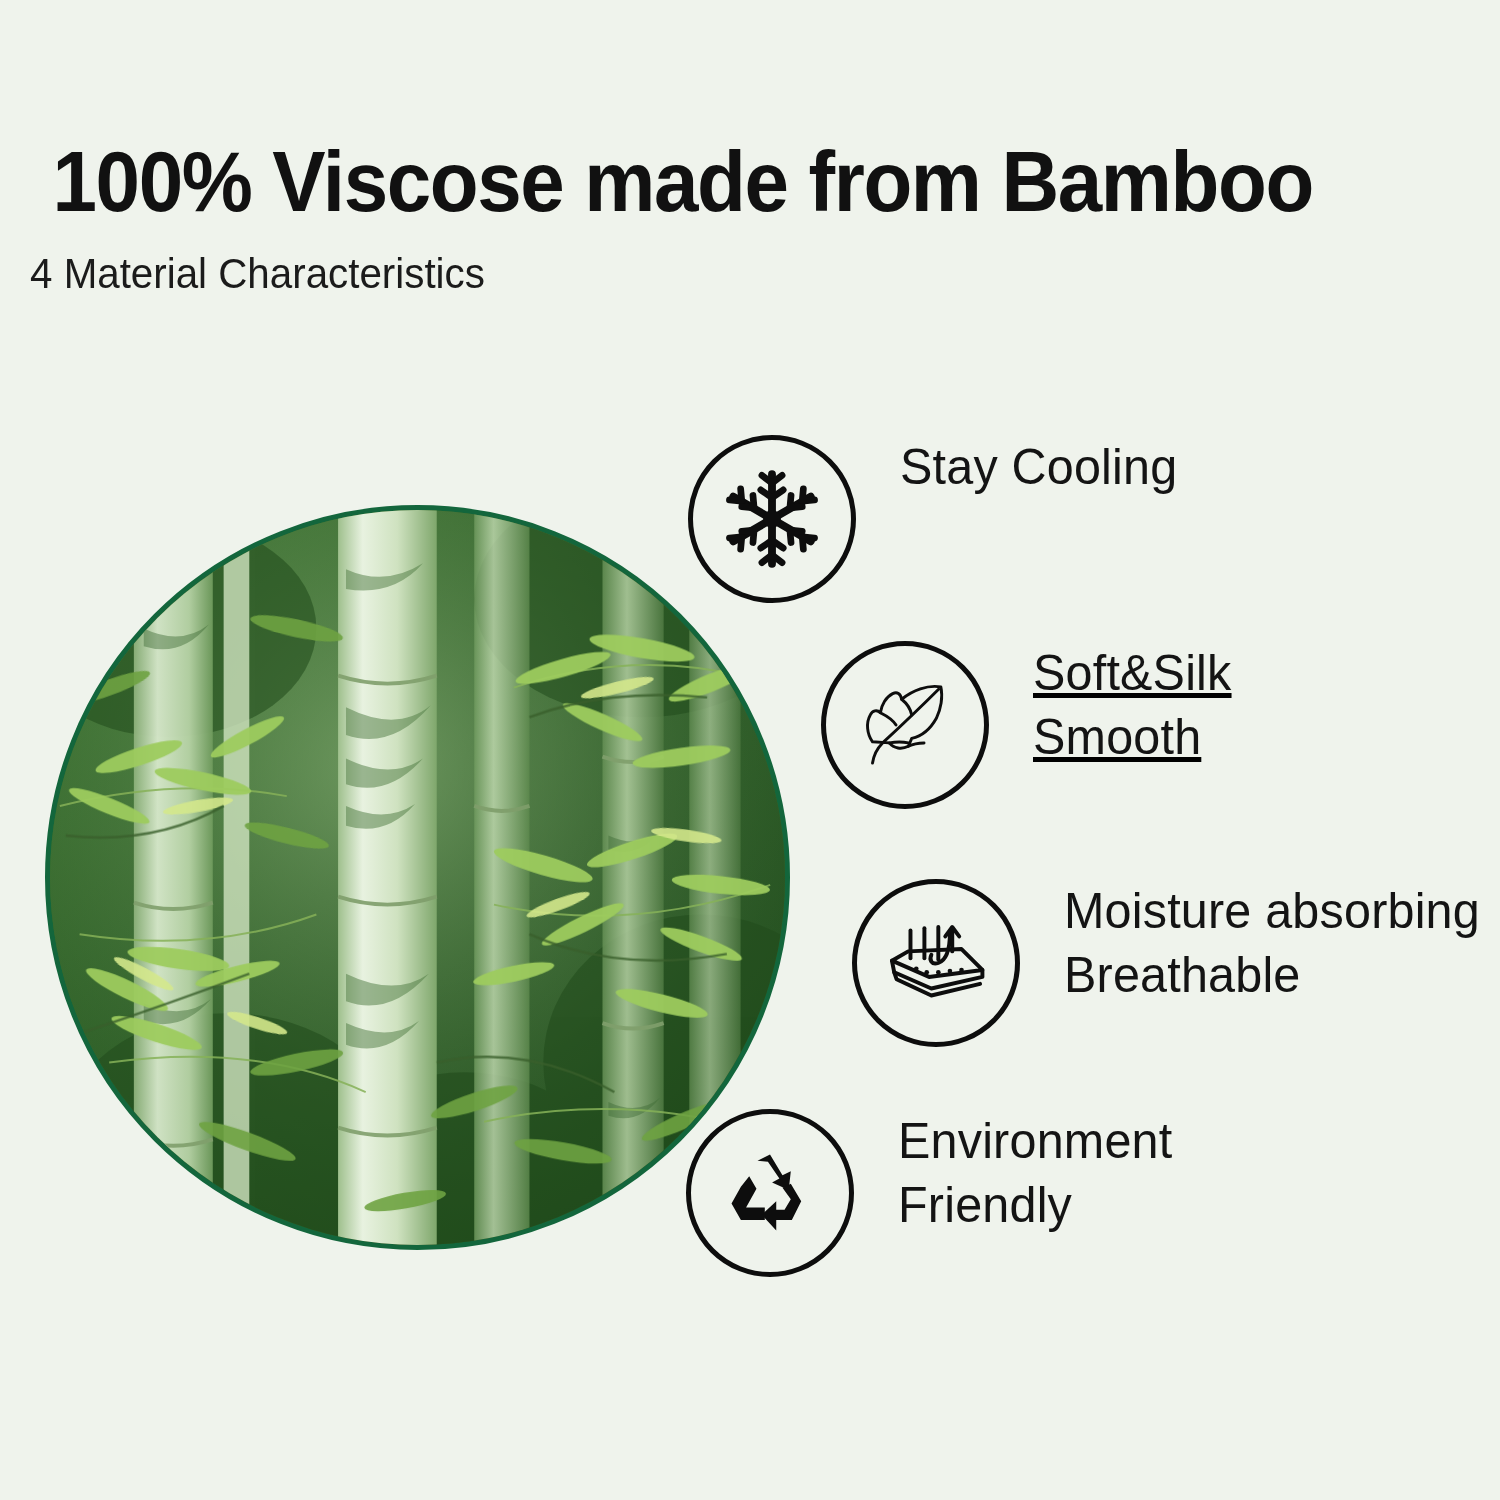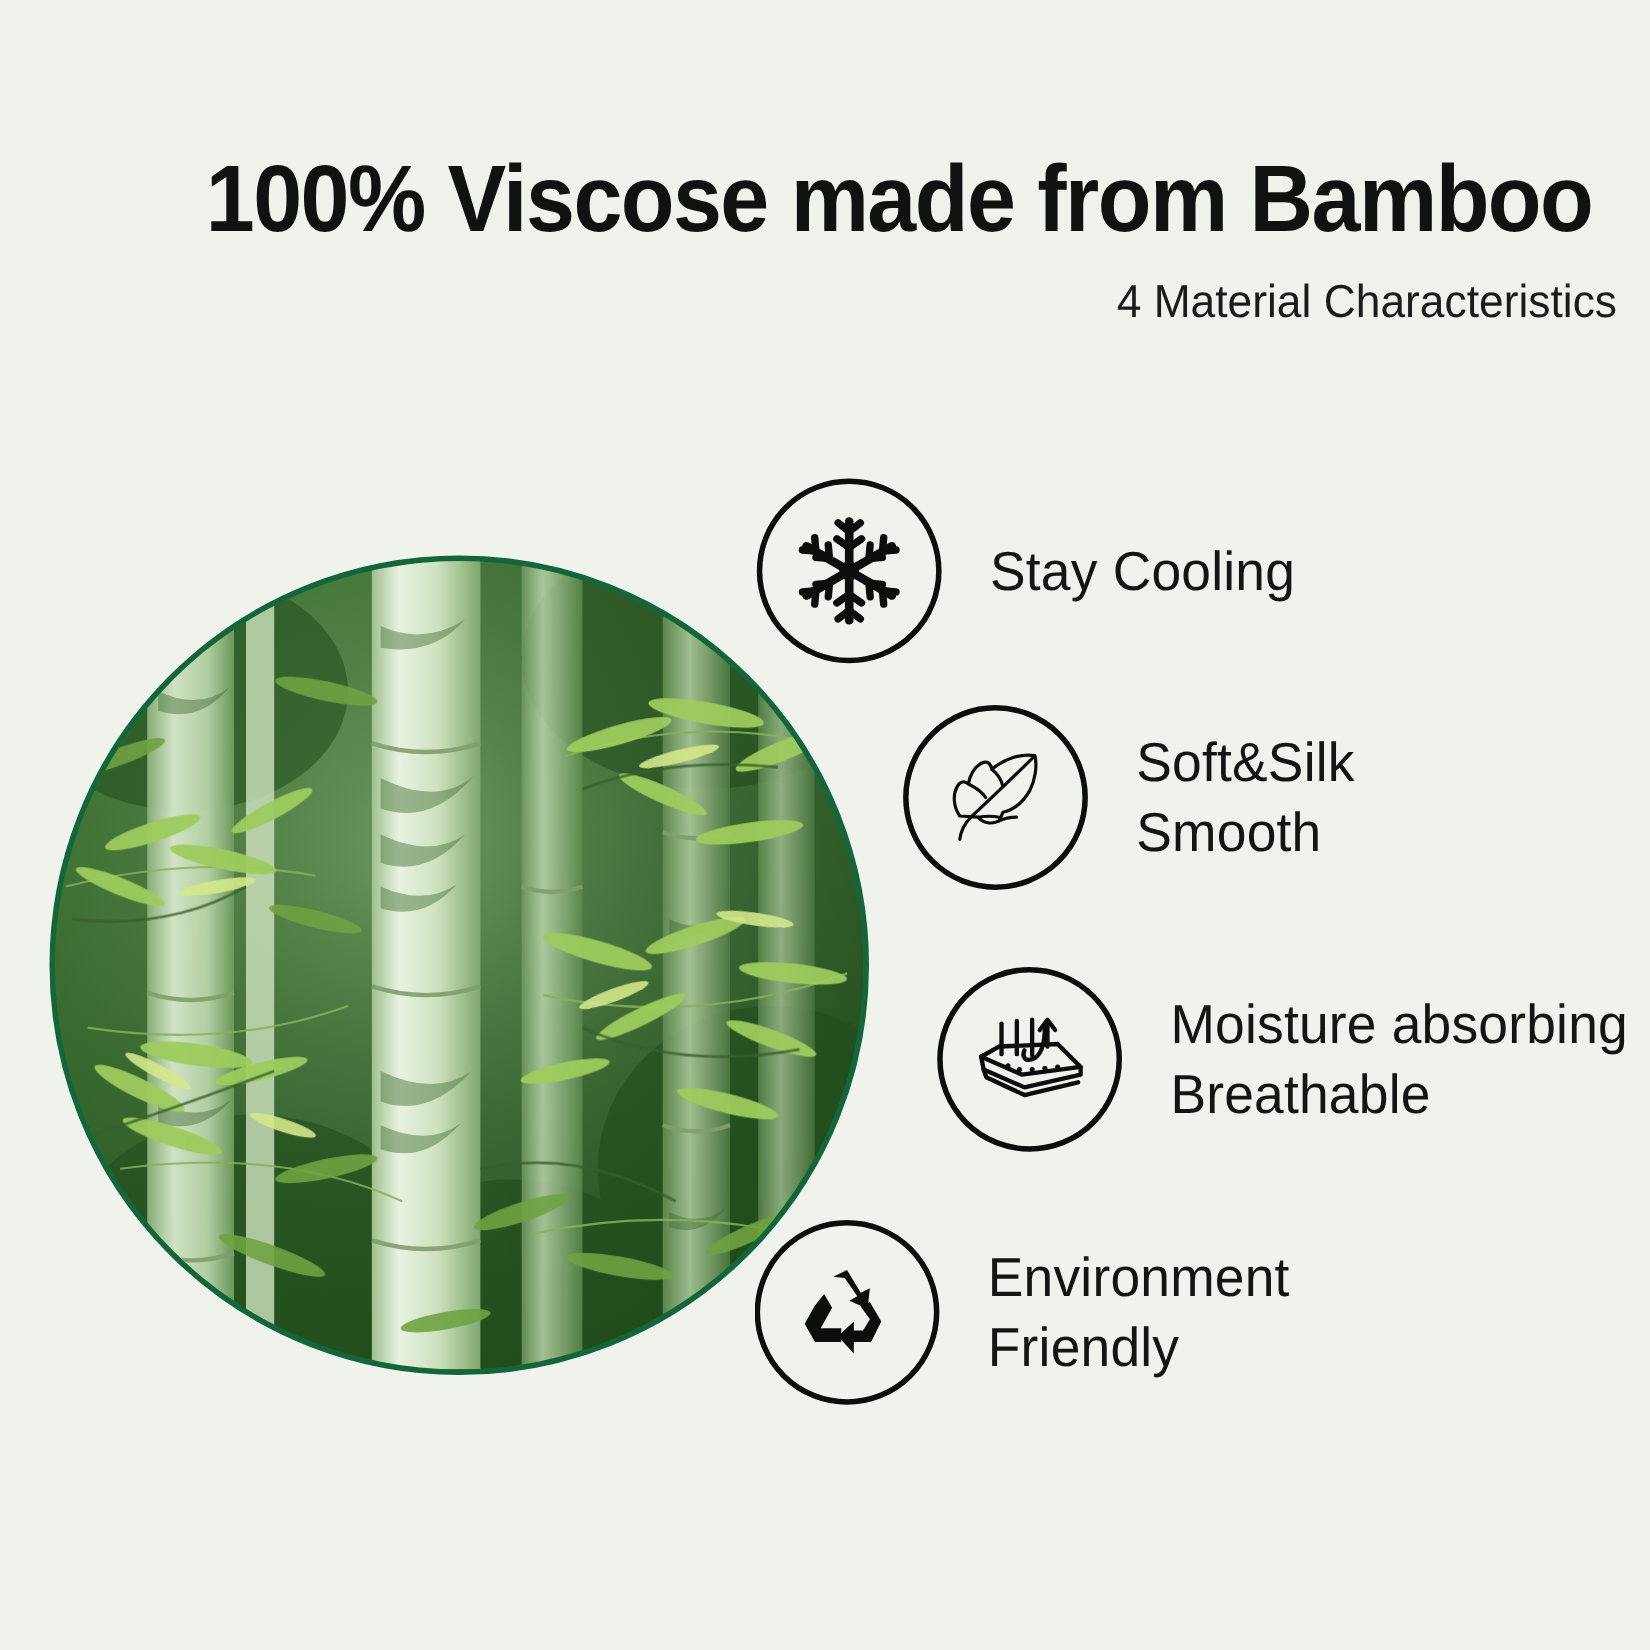--- a/index.html
+++ b/index.html
@@ -14,21 +14,21 @@
     overflow: hidden;
     position: relative;
   }
 
   
   #header {
     position: absolute;
     left: 0;
     top: 0;
     width: 1500px;
-    text-align: right;
+    text-align: left;
   }
   #title {
     margin: 0;
     padding-top: 138px;
     font-family: "Liberation Sans Narrow", "Liberation Sans", sans-serif;
     font-size: 86px;
     font-weight: 900;
     letter-spacing: -1.5px;
     line-height: 1.0;
     color: #111111;
@@ -63,21 +63,21 @@
   }
   .bamboo-art {
     position: absolute;
     inset: 0;
   }
 
   
   .feature {
     position: absolute;
     display: flex;
-    align-items: center;
+    align-items: flex-start;
   }
   .feature-icon {
     width: 168px;
     height: 168px;
     border-radius: 50%;
     border: 5px solid #0d0d0d;
     box-sizing: border-box;
     flex: 0 0 auto;
     display: flex;
     align-items: center;
@@ -90,21 +90,21 @@
     line-height: 1.28;
     font-weight: 400;
     color: #141414;
     letter-spacing: 0.2px;
     white-space: pre-line;
     transform: scaleX(0.97);
     transform-origin: left center;
   }
 
   #feature-0 { left: 688px; top: 435px; }
-  #feature-1 { left: 821px; top: 641px; }
+  #feature-1 { left: 821px; top: 641px; text-decoration: underline; }
   #feature-2 { left: 852px; top: 879px; }
   #feature-3 { left: 686px; top: 1109px; }
 </style>
 </head>
 <body>
 
 <div id="header">
   <h1 id="title">100% Viscose made from Bamboo</h1>
   <div id="subtitle">4 Material Characteristics</div>
 </div>

